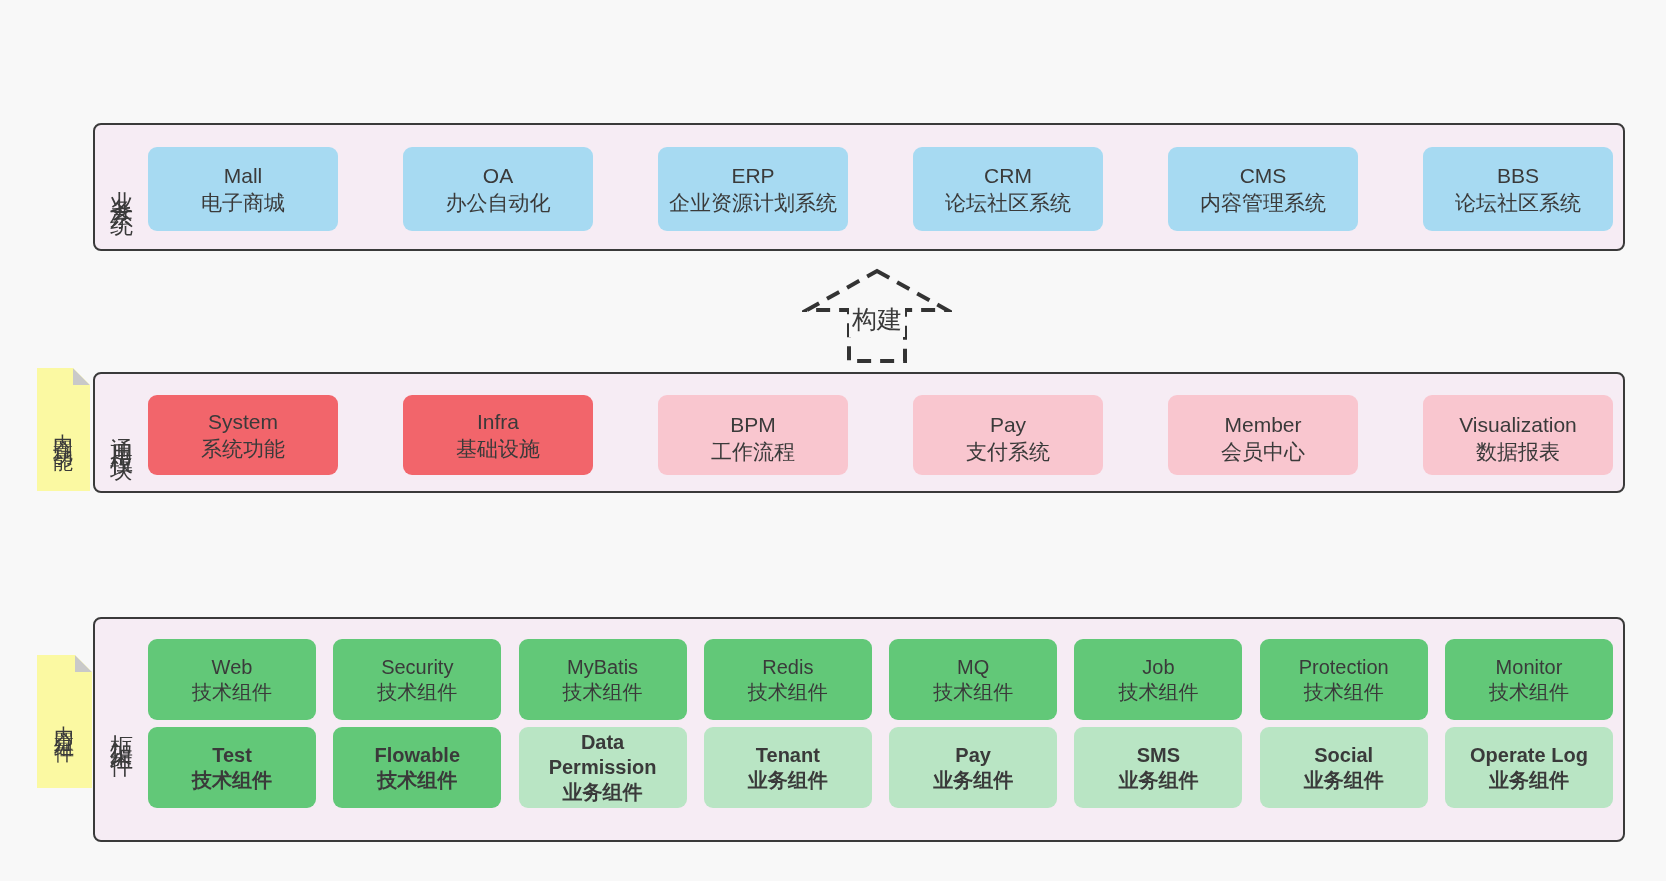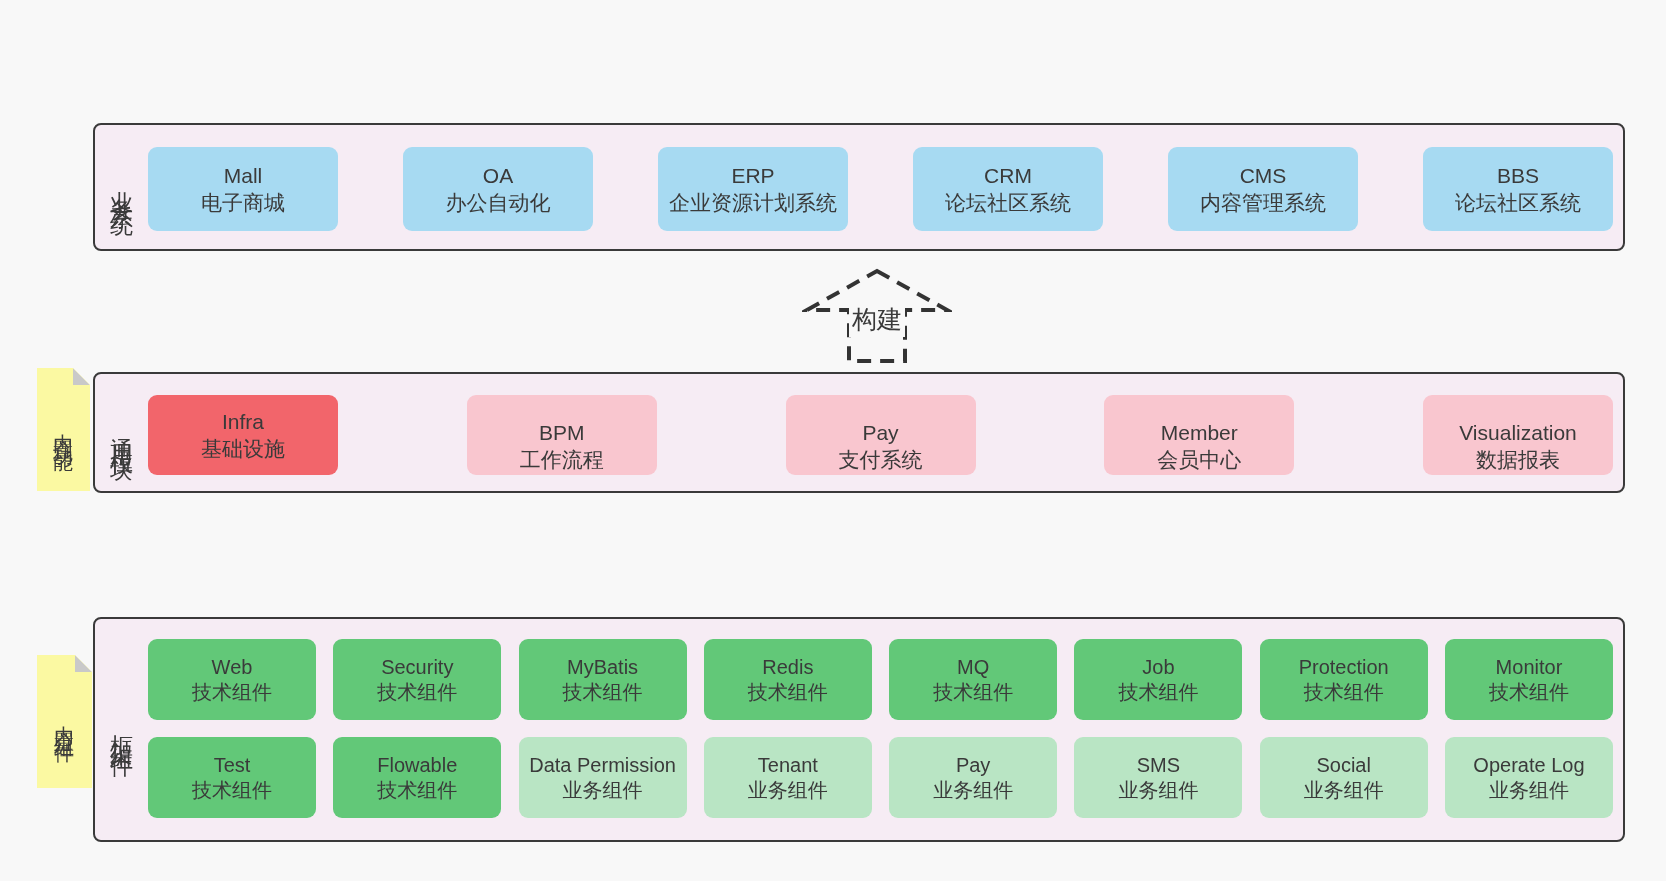--- a/index.html
+++ b/index.html
@@ -27,26 +27,26 @@
     font-size:23px;letter-spacing:7px;line-height:30px;white-space:nowrap;
   }
 
   .boxrow{
     position:absolute;left:53px;right:10px;
     display:flex;justify-content:space-between;
   }
   #band-business .boxrow{top:22px;height:84px;}
   #band-modules .boxrow{top:21px;height:80px;}
   #band-framework .row1{top:20px;height:81px;}
-  #band-framework .row2{top:118px;height:81px;}
+  #band-framework .row2{top:108px;height:81px;font-weight:bold;}
 
   .box{
     box-sizing:border-box;border-radius:9px;
     display:flex;flex-direction:column;justify-content:center;align-items:center;
-    text-align:center;font-size:21px;line-height:27px;padding:2px 6px;
+    text-align:center;font-size:21px;line-height:27px;padding:10px 6px;
   }
   .w190{width:190px;}
   .w150{width:168px;line-height:25px;font-size:20px;}
   .blue{background:var(--c-blue,#a7daf2);}
   .red{background:var(--c-red,#f2656b);}
   .pink{background:var(--c-pink,#f9c6cf);justify-content:flex-end;}
   .green{background:var(--c-green,#62c878);}
   .lightgreen{background:var(--c-lightgreen,#b9e5c4);}
 
   
@@ -130,20 +130,24 @@
     <svg viewBox="0 0 150 100">
       <polygon points="75,5 145,44 103,44 103,95 47,95 47,44 5,44"></polygon>
     </svg>
     <span class="arrow-label">构建</span>
   </div>
 
   <div class="band" id="band-modules">
     <div class="band-label">通用模块</div>
     <div class="boxrow">
       <div class="box red w190">
+        <span>System</span>
+        <span>系统功能</span>
+      </div>
+      <div class="box red w190">
         <span>Infra</span>
         <span>基础设施</span>
       </div>
       <div class="box pink w190">
         <span>BPM</span>
         <span>工作流程</span>
       </div>
       <div class="box pink w190">
         <span>Pay</span>
         <span>支付系统</span>

